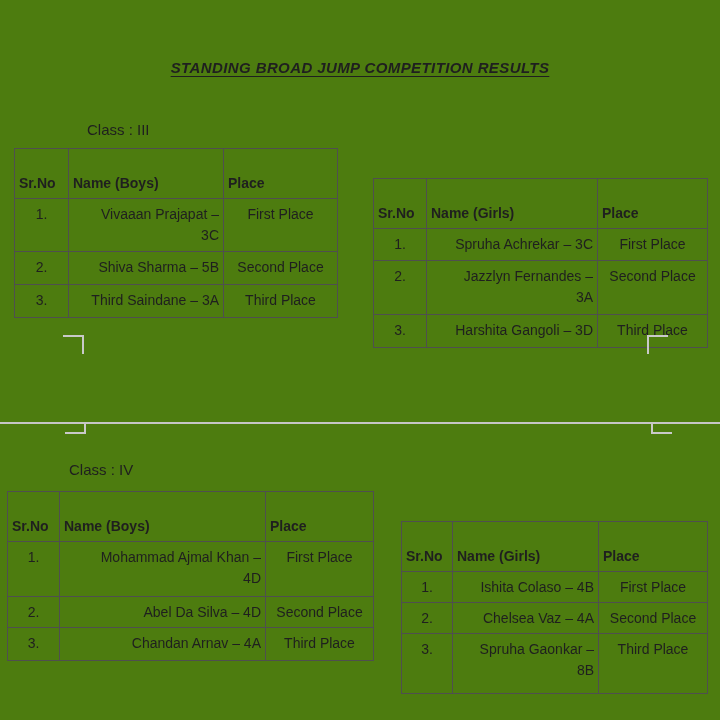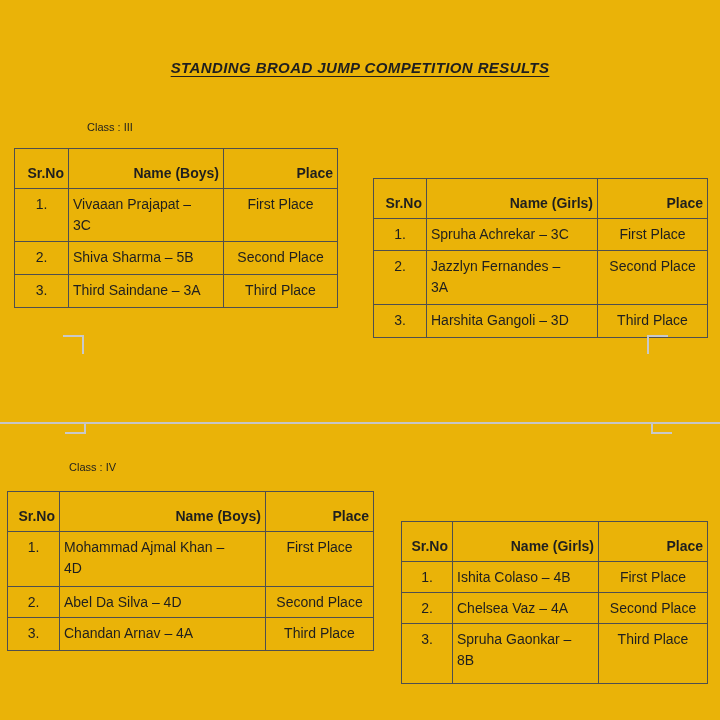--- a/index.html
+++ b/index.html
@@ -3,52 +3,52 @@
 <meta charset="utf-8">
 <style>
   html, body { margin: 0; padding: 0; }
   body {
     width: 720px; height: 720px;
     background: #ffffff;
     font-family: "Liberation Sans", sans-serif;
     color: #1f1f1f;
     -webkit-font-smoothing: antialiased;
   }
-  .stage { position: relative; width: 720px; height: 720px; overflow: hidden; background: #eab308; }
+  .stage { position: relative; width: 720px; height: 720px; overflow: hidden; background: #4d7c0f; }
 
   .doc-title {
     position: absolute; top: 59px; left: 0; width: 720px;
     text-align: center;
     font-size: 15px; font-weight: bold; font-style: italic;
     letter-spacing: 0.4px;
     text-decoration: underline;
     text-underline-offset: 3px;
   }
 
-  .sec-heading { position: absolute; font-size: 11px; }
+  .sec-heading { position: absolute; font-size: 15px; }
   #heading-class3 { left: 87px; top: 121px; }
   #heading-class4 { left: 69px; top: 461px; }
 
   table.results {
     position: absolute;
     border-collapse: collapse;
     table-layout: fixed;
     font-size: 14px;
   }
   table.results td {
     border: 1px solid #4f4f4f;
     vertical-align: top;
     box-sizing: border-box;
     padding: 5px 4px 4px 4px;
     line-height: 21px;
     overflow: hidden;
   }
   td.sr, td.place { text-align: center; }
-  td.name { text-align: left; padding-left: 8px; padding-right: 6px; white-space: pre-line; }
-  tr.head td { font-weight: bold; text-align: right; white-space: nowrap; padding-top: 14px; }
+  td.name { text-align: right; padding-left: 8px; padding-right: 6px; white-space: pre-line; }
+  tr.head td { font-weight: bold; text-align: left; white-space: nowrap; padding-top: 24px; }
 
   
   #t3b { left: 14px; top: 148px; width: 323px; }
   #t3b tr:nth-child(1) td { height: 33px; }
   #t3b tr:nth-child(2) td { height: 53px; }
   #t3b tr:nth-child(3) td { height: 33px; }
   #t3b tr:nth-child(4) td { height: 33px; }
 
   
   #t3g { left: 373px; top: 178px; width: 334px; }

